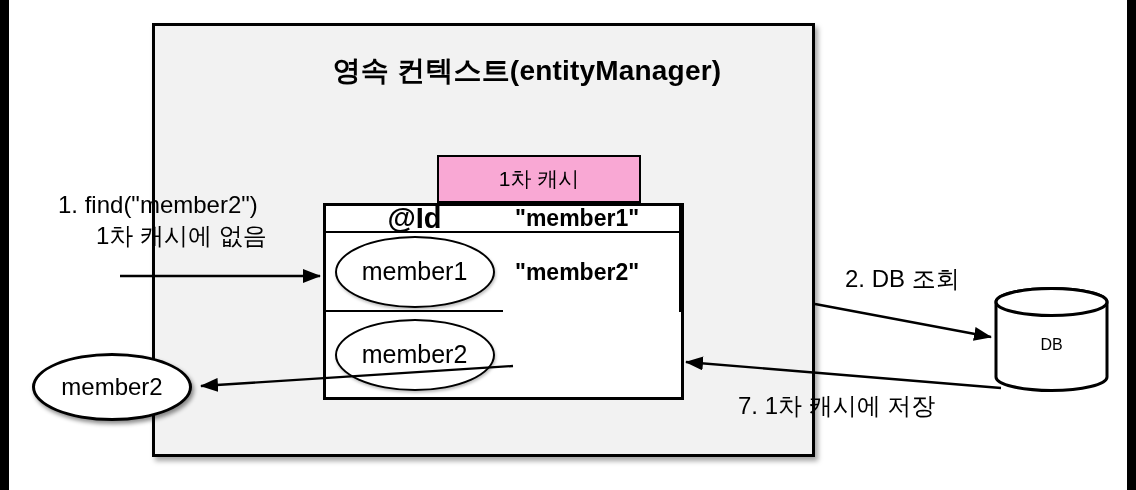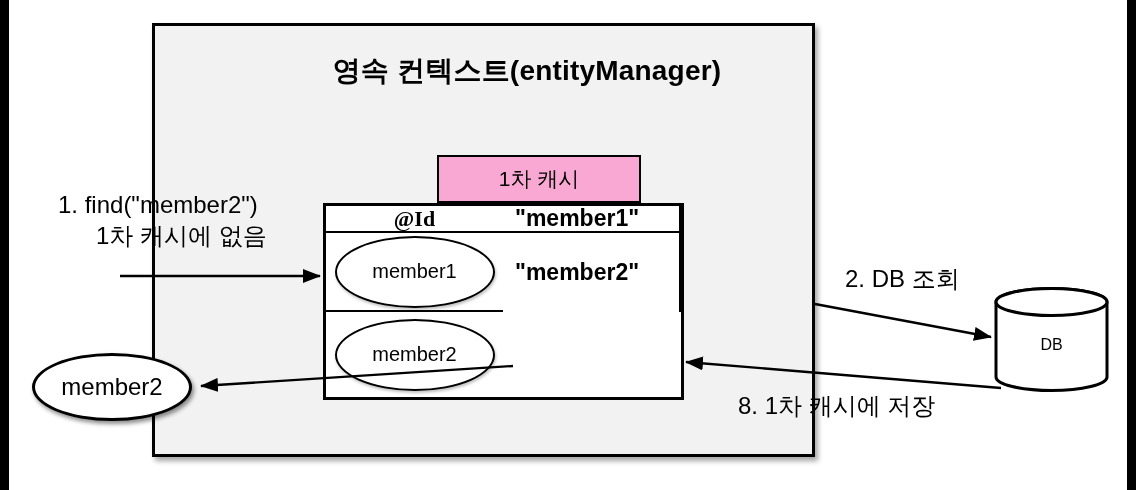--- a/index.html
+++ b/index.html
@@ -24,28 +24,28 @@
     position:absolute;left:403px;top:155px;width:204px;height:48px;
     background:#f9a8d4;border:2.5px solid #000;box-sizing:border-box;
     display:flex;align-items:center;justify-content:center;font-size:21px;margin-left:34px;
   }
   .cache-table{
     position:absolute;left:323px;top:203px;width:361px;height:197px;
     background:#fff;border:3px solid #000;box-sizing:border-box;
     display:grid;grid-template-columns:177px 1fr;grid-template-rows:27px 79px 1fr;
   }
   .ct-cell{display:flex;align-items:center;box-sizing:border-box;}
-  .ct-head{justify-content:center;font-weight:bold;font-size:22px;border-bottom:2px solid #000;font-family:Liberation Serif, serif;}
+  .ct-head{justify-content:center;font-weight:bold;font-size:29px;border-bottom:2px solid #000;}
   .ct-id{font-weight:bold;font-size:23px;padding-left:12px;border-right:2px solid #000;}
   .ct-entity{justify-content:center;}
   .row1{border-bottom:2px solid #000;}
   .ellipse{
     background:#fff;border:2.5px solid #000;border-radius:50%;
     display:flex;align-items:center;justify-content:center;
-    box-sizing:border-box;font-size:20px;
+    box-sizing:border-box;font-size:25px;
     box-shadow:1px 2px 3px rgba(0,0,0,0.25);
   }
   .cell-ellipse{width:160px;height:72px;}
   .result-ellipse{
     position:absolute;left:32px;top:353px;width:160px;height:68px;
     border-width:3px;font-size:24px;box-shadow:2px 3px 4px rgba(0,0,0,0.45);
   }
   .label{position:absolute;font-size:24px;white-space:nowrap;}
   .step1{left:58px;top:189px;line-height:31px;}
   .step1 .l2{margin-left:38px;}
@@ -110,15 +110,15 @@
     <line x1="513" y1="366" x2="201" y2="386" stroke="#000" stroke-width="2.3" marker-end="url(#ah)"></line>
   </svg>
 
   <div class="db-label">DB</div>
 
   <div class="label step1">
     <div class="l1">1. find("member2")</div>
     <div class="l2">1차 캐시에 없음</div>
   </div>
   <div class="label step2">2. DB 조회</div>
-  <div class="label step3">8. 1차 캐시에 저장</div>
+  <div class="label step3">7. 1차 캐시에 저장</div>
 
 </div>
 
 </body></html>

